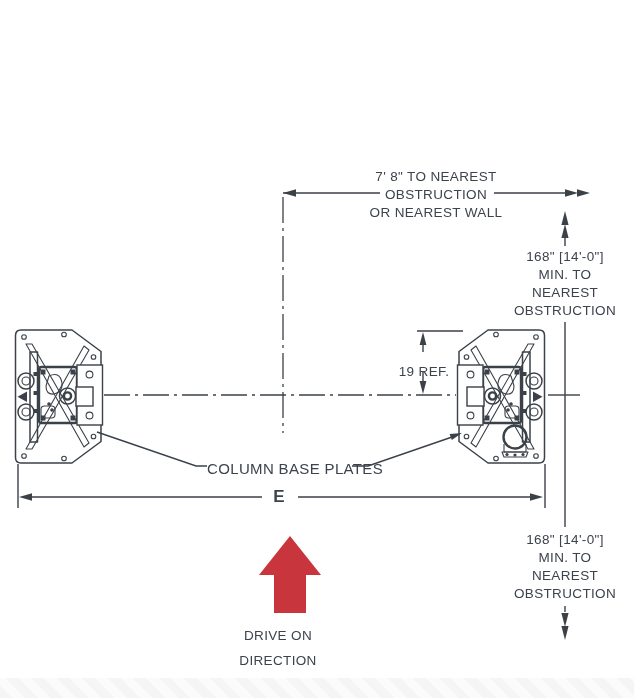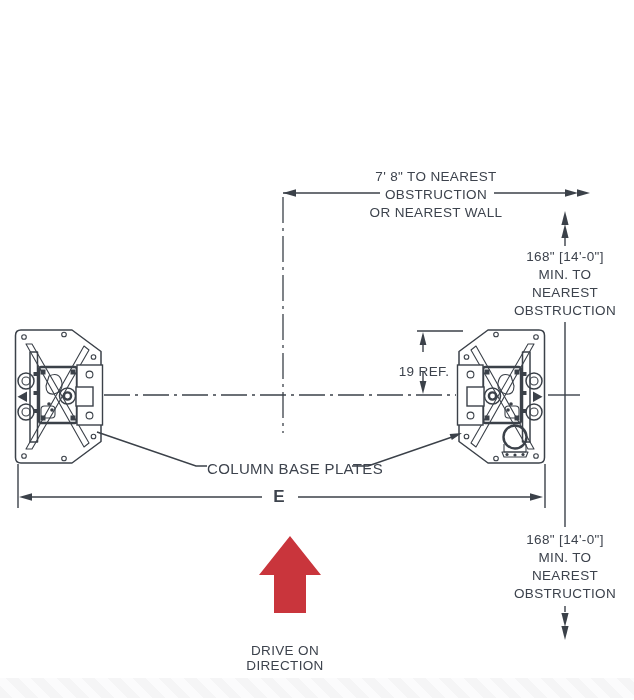--- a/index.html
+++ b/index.html
@@ -165,17 +165,17 @@
   <div class="lbl small" style="left:207px;top:460px;">COLUMN BASE PLATES</div>
 
   <div class="lbl ctr big" style="left:279px;top:488px;">E</div>
 
   <div class="lbl ctr" style="left:565px;top:531px;">168" [14'-0"]
 MIN. TO
 NEAREST
 OBSTRUCTION</div>
 
 
-  <div class="lbl ctr" style="left:285px;top:623px;line-height:15px;margin-top:20px;">DRIVE ON
+  <div class="lbl ctr" style="left:278px;top:623px;line-height:25px;">DRIVE ON
 DIRECTION</div>
 
   <div id="floor-band"></div>
 </div>
 
 </body></html>

